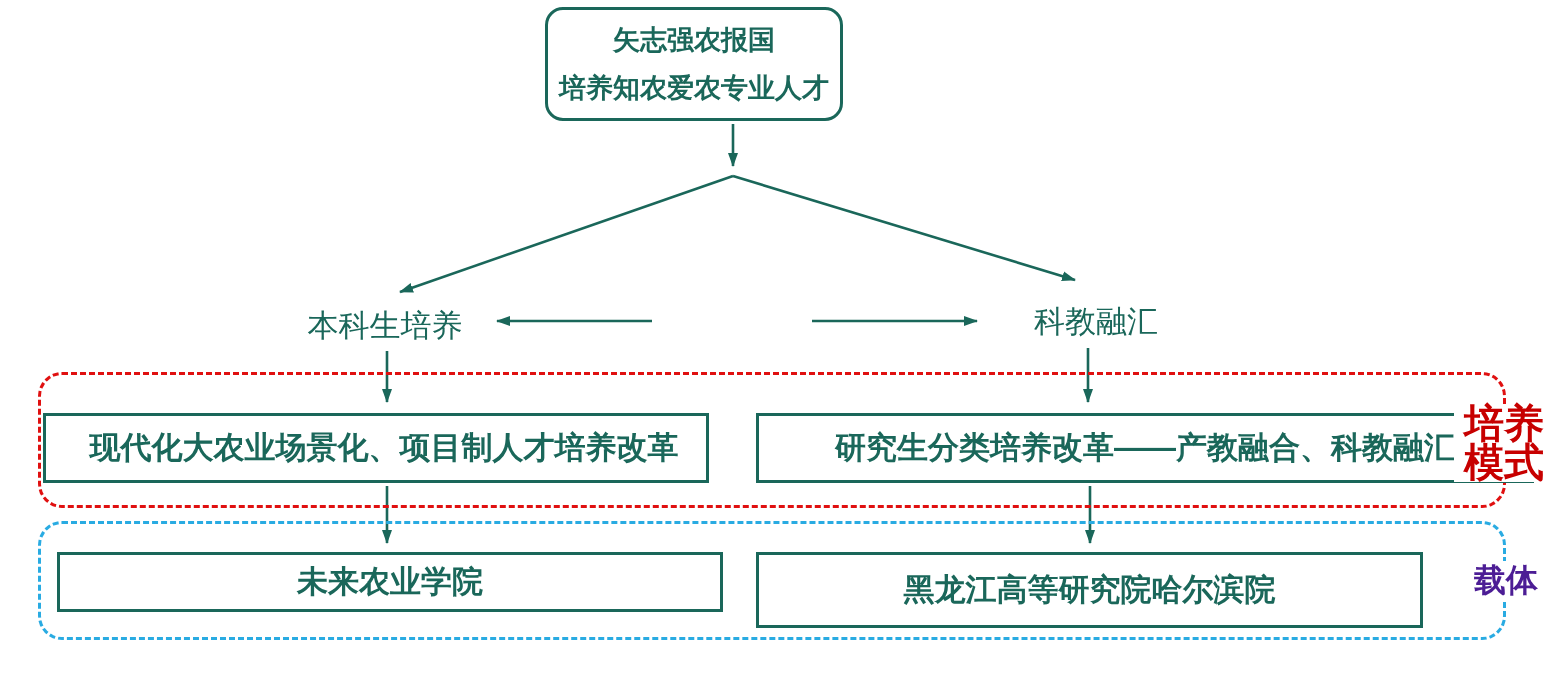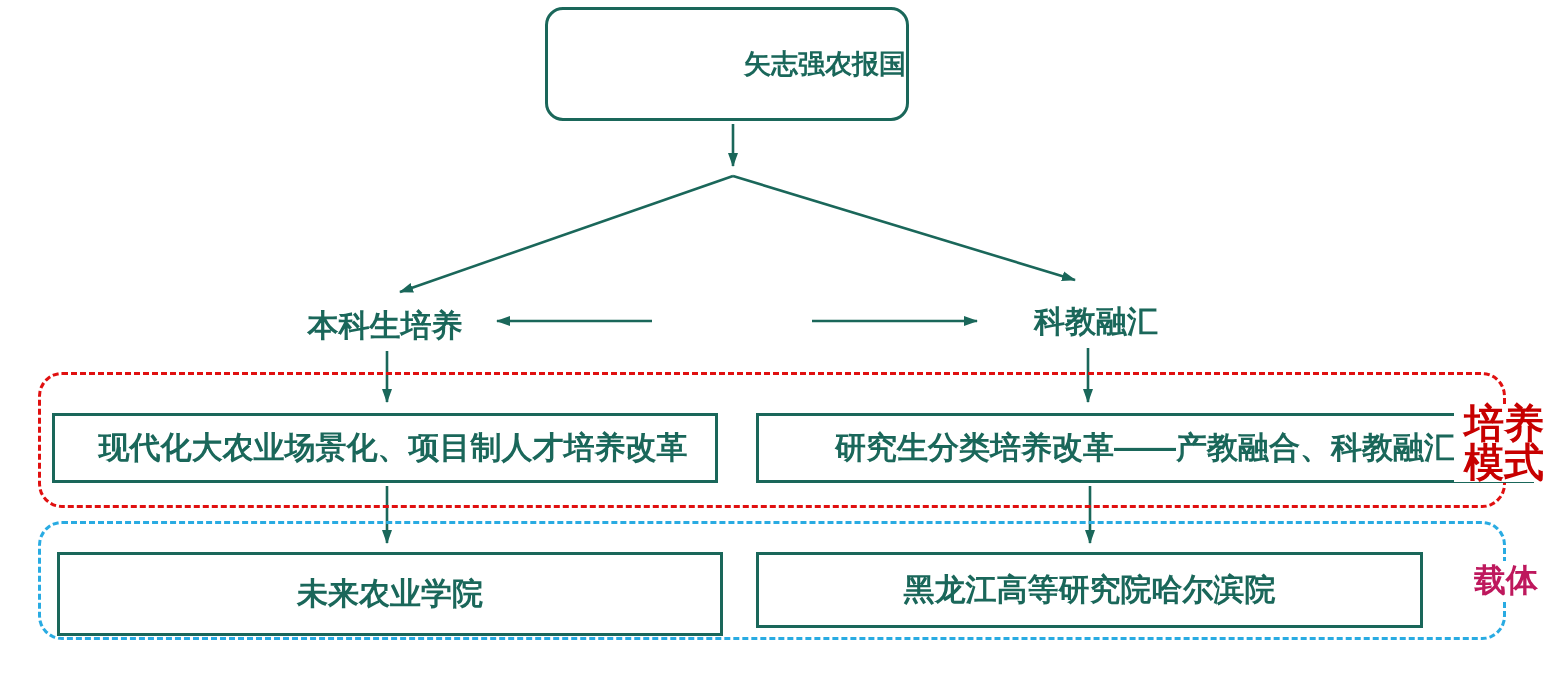--- a/index.html
+++ b/index.html
@@ -5,62 +5,62 @@
   html,body{margin:0;padding:0;background:#fff;}
   #canvas{
     position:relative;
     width:1560px;height:673px;
     background:#ffffff;
     font-family:"Liberation Sans","DejaVu Sans",sans-serif;
     overflow:hidden;
   }
   
   .root-node{
-    position:absolute;left:545px;top:7px;width:364px;height:114px;
+    position:absolute;left:545px;top:7px;width:298px;height:114px;
     border:3px solid #1A675A;border-radius:18px;
-    display:flex;flex-direction:column;justify-content:space-evenly;align-items:flex-end;
+    display:flex;flex-direction:column;justify-content:space-evenly;align-items:center;
     box-sizing:border-box;background:#fff;
   }
   .root-node .line{font-size:27px;font-weight:bold;color:#1A675A;white-space:nowrap;}
   
   #arrows{position:absolute;left:0;top:0;width:1560px;height:673px;pointer-events:none;}
   
   .mid-label{
-    position:absolute;font-size:31px;font-weight:bold;color:#1A675A;
+    position:absolute;font-size:31px;font-weight:normal;color:#1A675A;
     white-space:nowrap;text-align:center;
   }
   .mid-left{left:304px;top:305px;width:162px;}
   .mid-center{left:666px;top:305px;width:132px;}
   .mid-right{left:1014px;top:301px;width:164px;}
   
   .group{position:absolute;box-sizing:border-box;border-radius:24px;background:transparent;}
   .group-mode{left:38px;top:372px;width:1468px;height:136px;border:3px dashed #E01010;}
   .group-carrier{left:38px;top:521px;width:1468px;height:119px;border:3px dashed #29ABE2;}
   
   .node-box{
     position:absolute;box-sizing:border-box;border:3px solid #1A675A;background:#fff;
     display:flex;align-items:center;justify-content:center;
     font-size:31px;font-weight:bold;color:#1A675A;white-space:nowrap;
   }
-  .box-a{left:52px;top:413px;width:666px;height:70px;padding-left:16px;}
+  .box-a{left:43px;top:413px;width:666px;height:70px;padding-left:16px;}
   .box-b{left:756px;top:413px;width:778px;height:70px;text-align:center;}
-  .box-c{left:57px;top:552px;width:666px;height:84px;}
+  .box-c{left:57px;top:552px;width:666px;height:60px;}
   .box-d{left:756px;top:552px;width:667px;height:76px;}
   
   .side-label{
     position:absolute;z-index:5;background:#ffffff;text-align:center;
     font-weight:bold;white-space:nowrap;
   }
   .label-mode{
     left:1454px;top:404px;width:100px;
     color:#C70000;font-size:40px;line-height:39px;
   }
   .label-carrier{
     left:1460px;top:561px;width:92px;
-    color:#be185d;font-size:32px;line-height:38px;
+    color:#4c1d95;font-size:32px;line-height:38px;
   }
 </style>
 </head>
 <body>
 
 <div id="canvas">
 
   <svg id="arrows" viewBox="0 0 1560 673" xmlns="http://www.w3.org/2000/svg">
     <defs>
       <marker id="ah" markerUnits="userSpaceOnUse" markerWidth="16" markerHeight="14" refX="13" refY="6" orient="auto">
@@ -75,20 +75,21 @@
       <line x1="812" y1="321" x2="977" y2="321" marker-end="url(#ah)"></line>
       <line x1="387" y1="351" x2="387" y2="402" marker-end="url(#ah)"></line>
       <line x1="1088" y1="348" x2="1088" y2="402" marker-end="url(#ah)"></line>
       <line x1="387" y1="486" x2="387" y2="543" marker-end="url(#ah)"></line>
       <line x1="1090" y1="486" x2="1090" y2="543" marker-end="url(#ah)"></line>
     </g>
   </svg>
 
   <div class="root-node">
     <div class="line">矢志强农报国</div>
+    <div class="line">培养知农爱农专业人才</div>
   </div>
 
   <div class="mid-label mid-left">本科生培养</div>
   <div class="mid-label mid-right">科教融汇</div>
 
   <div class="group group-mode"></div>
   <div class="node-box box-a">现代化大农业场景化、项目制人才培养改革</div>
   <div class="node-box box-b">研究生分类培养改革——产教融合、科教融汇</div>
   <div class="side-label label-mode">
     <div>培养</div>

